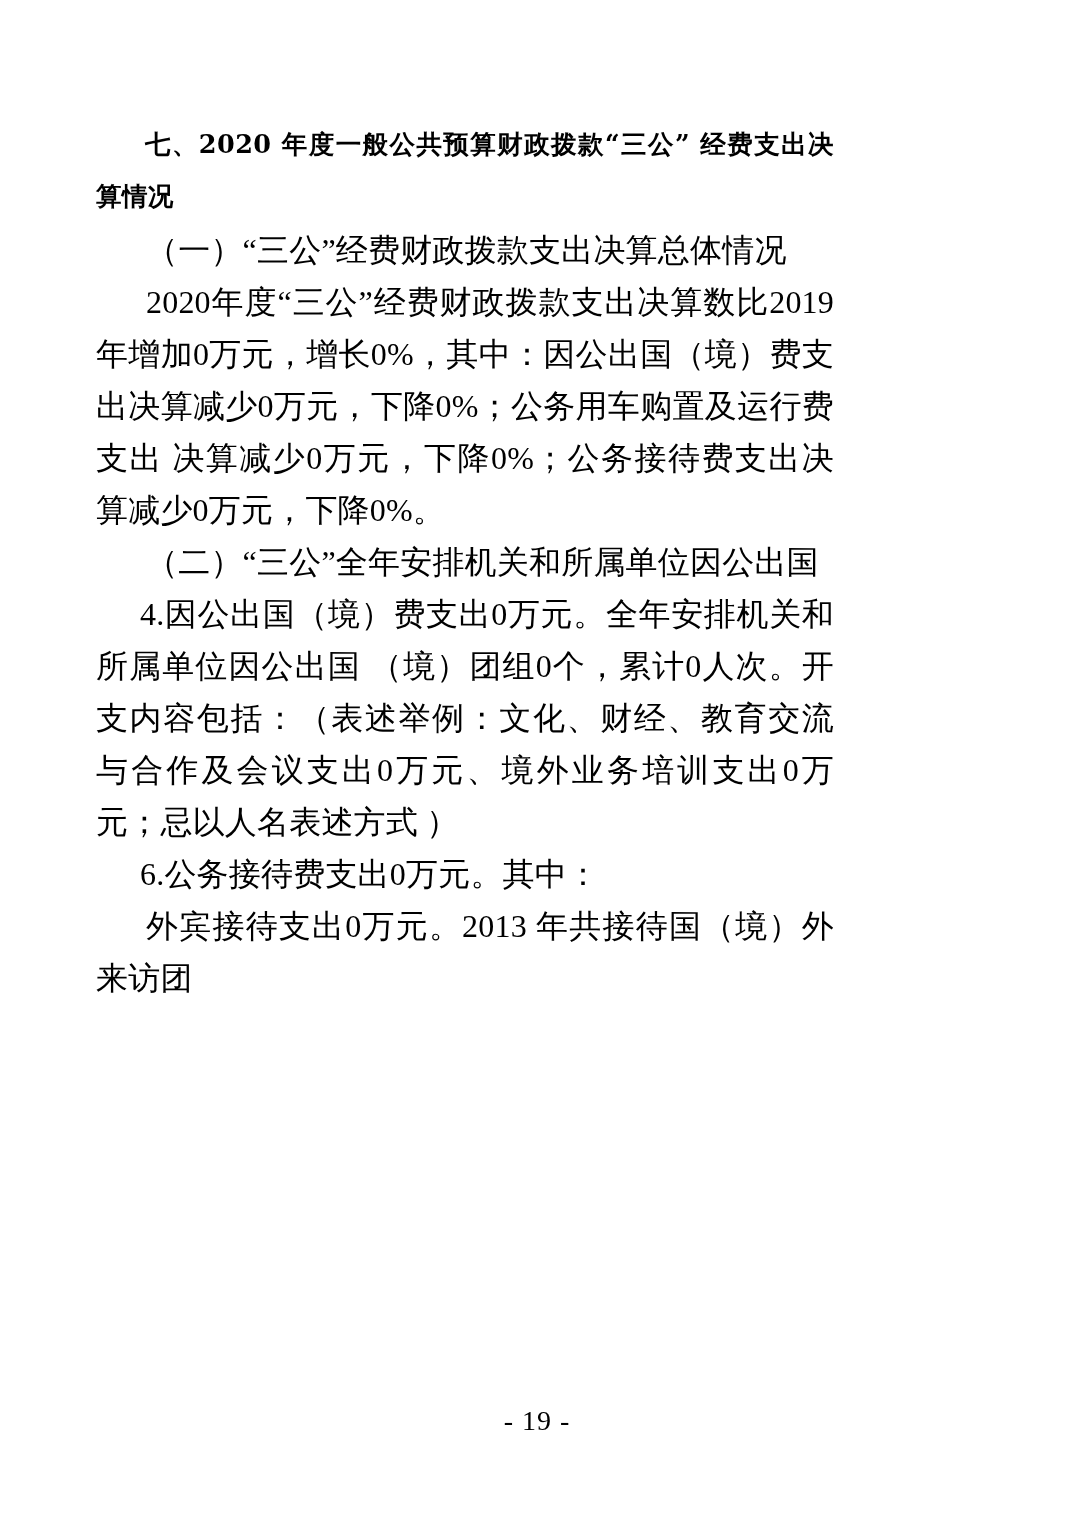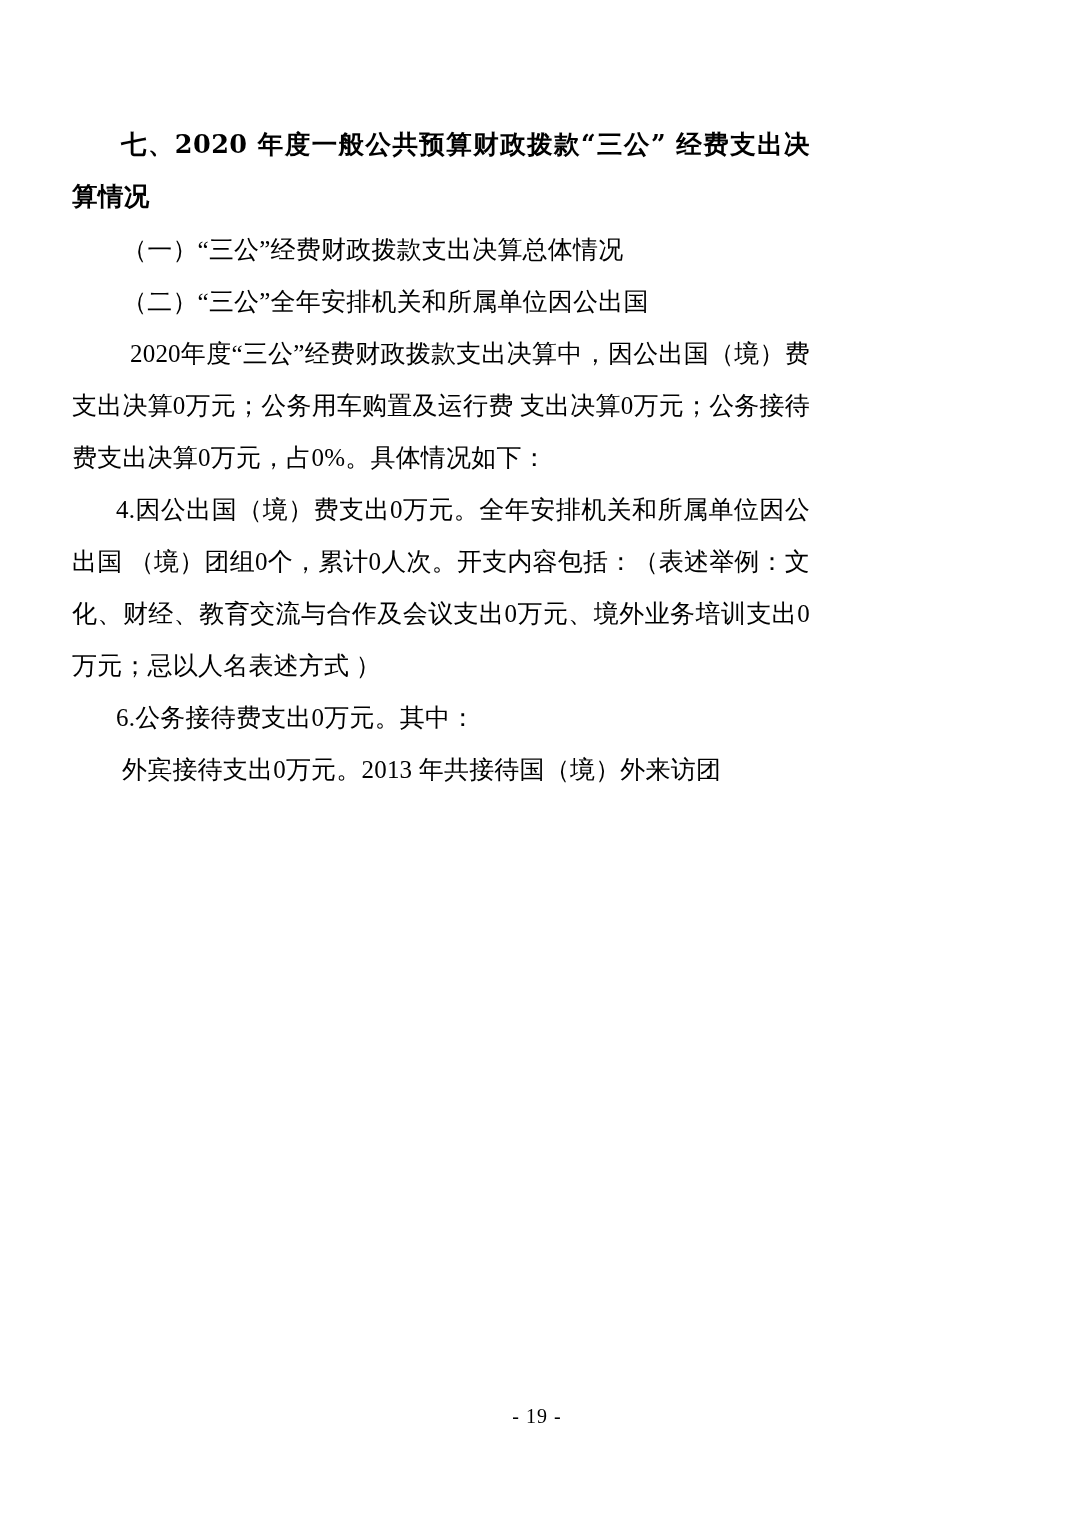--- a/index.html
+++ b/index.html
@@ -15,69 +15,69 @@
     color: #000000;
     overflow: hidden;
   }
   .page {
     position: absolute;
     left: 0;
     top: 0;
     width: 1074px;
     height: 1520px;
     box-sizing: border-box;
-    padding: 118px 168px 0 72px;
+    padding: 118px 168px 0 96px;
   }
   .doc-body {
     width: 738px;
   }
   .heading {
     font-family: "DejaVu Serif", "Liberation Serif", serif;
     font-weight: 700;
     font-size: 25.5px;
     line-height: 52px;
     letter-spacing: 0.4px;
     text-indent: 49px;
     margin: 0 0 2px 0;
     text-align: justify;
     text-justify: inter-ideograph;
   }
   .para {
-    font-size: 25px;
+    font-size: 32px;
     line-height: 52px;
     letter-spacing: 0.2px;
     text-indent: 50px;
     margin: 0;
     text-align: justify;
     text-justify: inter-ideograph;
   }
   .para.indent-wide {
     text-indent: 58px;
   }
   .para.indent-small {
     text-indent: 44px;
   }
   .footer {
     position: absolute;
     left: 0;
     top: 1405px;
     width: 1074px;
     text-align: center;
-    font-size: 20px;
+    font-size: 28px;
     font-family: "Liberation Serif", serif;
     letter-spacing: 1px;
   }
 </style>
 </head>
 <body>
 
 <div class="page">
   <div class="doc-body">
     <p class="heading">七、2020 年度一般公共预算财政拨款“三公” 经费支出决算情况</p>
     <p class="para">（一）“三公”经费财政拨款支出决算总体情况</p>
+    <p class="para">2020年度“三公”经费财政拨款支出决算数比2019年增加0万元，增长0%，其中：因公出国（境）费支出决算减少0万元，下降0%；公务用车购置及运行费支出 决算减少0万元，下降0%；公务接待费支出决算减少0万元，下降0%。</p>
     <p class="para">（二）“三公”全年安排机关和所属单位因公出国</p>
-    <p class="para indent-wide">2020年度“三公”经费财政拨款支出决算中，因公出国（境）费支出决算0万元；公务用车购置及运行费 支出决算0万元；公务接待费支出决算0万元，占0%。具体情况如下：</p>
     <p class="para indent-small">4.因公出国（境）费支出0万元。全年安排机关和所属单位因公出国 （境）团组0个，累计0人次。开支内容包括：（表述举例：文化、财经、教育交流与合作及会议支出0万元、境外业务培训支出0万元；忌以人名表述方式 ）</p>
     <p class="para indent-small">6.公务接待费支出0万元。其中：</p>
     <p class="para">外宾接待支出0万元。2013 年共接待国（境）外来访团</p>
   </div>
   <div class="footer">- 19 -</div>
 </div>
 
 </body></html>

